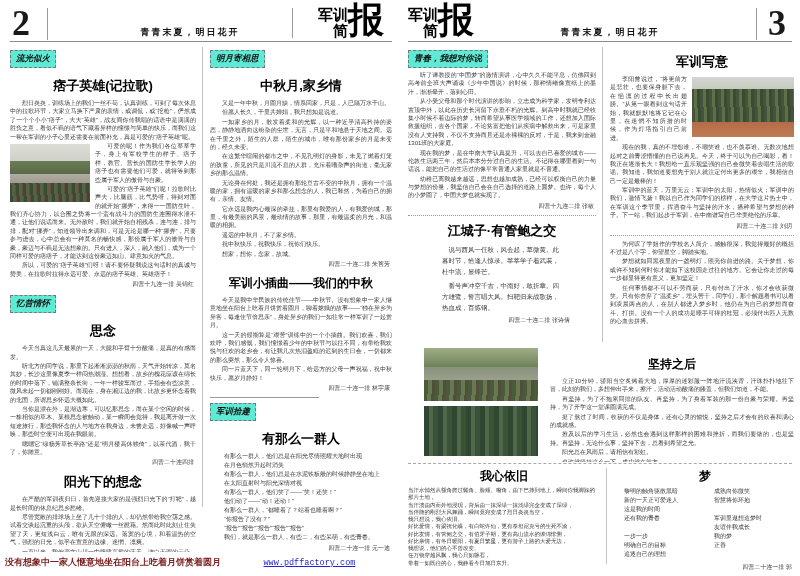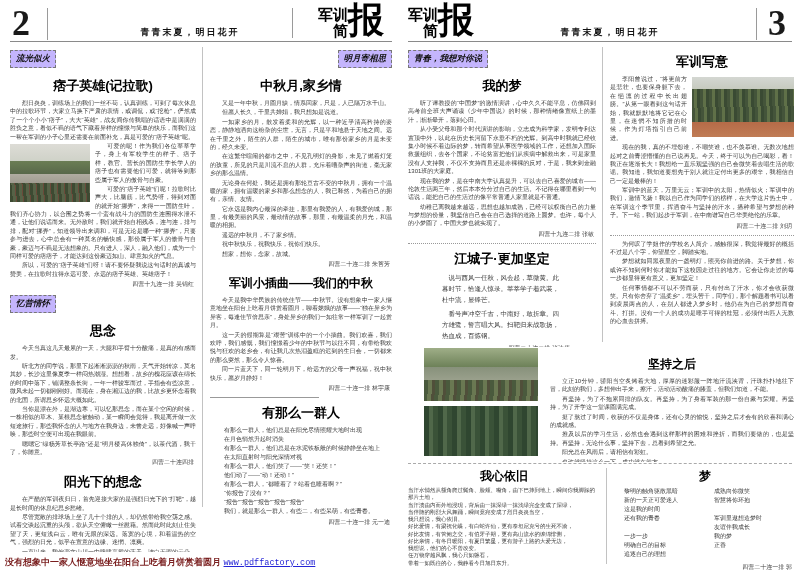--- a/index.html
+++ b/index.html
@@ -15,22 +15,22 @@
   .slogan{position:absolute;top:26px;font-size:9px;font-weight:bold;letter-spacing:2px;
           text-align:center;color:#111;}
   .masthead{position:absolute;top:2px;display:flex;align-items:center;}
   .mh-stack{display:flex;flex-direction:column;line-height:1.05;margin-top:5px;}
   .mh-stack span{font-size:15px;font-weight:bold;color:#000;}
   .mh-stack .mh-mid{align-self:flex-end;}
   .mh-big{font-size:36px;font-weight:bold;color:#000;line-height:1;}
   
   .ribbon{display:inline-block;border:1px dashed #777;padding:2px 5px;margin:2px 0 3px;
           font-size:8.5px;font-weight:bold;font-style:italic;color:#111;
-          font-family:"Liberation Serif",serif;background:#c4b5fd;}
-  .rib-right{text-align:right;}
+          font-family:"Liberation Serif",serif;background:#5eead4;}
+  .rib-right{text-align:left;}
   
   .col{position:absolute;overflow:hidden;}
   .title{font-size:13px;font-weight:bold;text-align:center;color:#000;margin:6px 0 4px;}
   .title.sm{font-size:12px;}
   .bp{font-size:6px;line-height:1.4;text-align:justify;color:#3a3a3a;margin:0 0 1px;text-indent:2em;}
   .byline{font-size:6px;color:#444;text-align:right;margin:2px 2px 3px 0;}
   .poem{font-size:6px;line-height:1.5;white-space:pre-line;color:#3a3a3a;margin:0 0 2px;}
   .poem.center{text-align:left;margin-left:14px;}
   .stanza{font-size:6.5px;line-height:1.7;color:#3a3a3a;width:120px;margin:0 auto 3px;text-indent:1em;}
   .vline{position:absolute;width:1px;background:#c2c2c2;}
@@ -38,21 +38,21 @@
   .solidline{height:1px;background:#999;margin:4px 0 2px;width:60%;}
   .dashline{position:absolute;height:0;border-top:1px dashed #aaa;}
   
   .ph{position:relative;overflow:hidden;background:#cfcfc8;}
   .ph .b{position:absolute;left:0;right:0;}
   .f-l{float:left;margin:2px 5px 2px 0;}
   .f-r{float:right;margin:2px 0 2px 5px;}
   
   .watermark{position:absolute;left:5px;top:556px;font-size:9px;}
   .wm-txt{color:#7a1f1f;font-weight:bold;}
-  .wm-link{color:#2323d6;text-decoration:underline;font-family:"Liberation Mono",monospace;font-size:8.5px;}
+  .wm-link{color:#2323d6;text-decoration:underline;font-family:"Liberation Mono",monospace;font-size:8.5px;margin-left:40px;}
   .clear{clear:both;}
 </style>
 </head>
 <body>
 
 <div id="canvas">
 
   <div class="page" style="left:0;">
     <div class="pagenum" style="left:12px;">2</div>
     <div class="hdr-tick" style="left:47px;top:8px;height:32px;"></div>
@@ -114,20 +114,21 @@
       <p class="bp">想家，想你，念家，故城。</p>
       <div class="byline">四营二十连二排 朱苔芳</div>
 
       <div class="title sm">军训小插曲——我们的中秋</div>
       <p class="bp">今天是我中华民族的传统佳节——中秋节。没有想象中一家人惬意地坐在阳台上吃着月饼赏着圆月，聊着嫦娥的故事——“独在异乡为异客，每逢佳节倍思亲”，身处异乡的我们一如往常一样军训了一起赏月。</p>
       <p class="bp">这一天的假期算是“艰苦”训练中的一个小插曲。我们欢喜，我们欢呼，我们感慨，我们憧憬着少年的中秋节与以往不同，有带给我欢悦与狂欢的老乡会，有让我几次热泪盈眶的迟到的生日会，一切都来的那么突然，那么令人惊喜。</p>
       <p class="bp">同一片蓝天下，同一轮明月下，给远方的父母一声祝福，祝中秋快乐，愿岁月静好！</p>
       <div class="byline">四营二十连一排 林宇康</div>
 
       <div class="solidline"></div>
+      <div class="rib-right"><span class="ribbon">军训拾趣</span></div>
       <div class="title">有那么一群人</div>
       <div class="poem center">有那么一群人，他们总是在阳光尽情照耀大地时出现
 在月色悄然升起时消失
 有那么一群人，他们总是在水泥铁板般的时候静静坐在地上
 在太阳直射时与阳光深情对视
 有那么一群人，他们笑了——“笑！还笑！”
 他们动了——“动！还动！”
 有那么一群人，“都睡着了？站着也睡着啊？”
 “你报告了没有？”
 “报告”“报告”“报告”“报告”“报告”
@@ -149,28 +150,27 @@
       </div>
       <div class="mh-big">报</div>
     </div>
     <div class="slogan" style="left:115px;width:190px;">青青末夏，明日花开</div>
     <div class="hdr-tick" style="left:356px;top:8px;height:32px;"></div>
     <div class="pagenum" style="left:368px;">3</div>
     <div class="hdr-rule" style="left:8px;width:384px;"></div>
 
     <div class="col" style="left:8px;top:47px;width:188px;height:300px;">
       <span class="ribbon">青春，我想对你说</span>
-      <div class="title">我的梦</div>
       <p class="bp">听了谭教授的“中国梦”的激情演讲，心中久久不能平息，仿佛回到高考前全班大声诵读《少年中国说》的时候，那种情绪像宣纸上的墨汁，渐渐晕开，落到心田。</p>
       <p class="bp">从小受父母和那个时代演讲的影响，立志成为科学家，发明专利达置顶中外，以此在历史长河留下永垂不朽的光辉。到高中时我就已经收集小时候不着边际的梦，转而希望从事医学领域的工作，还想加入国际救援组织，去各个国家，不论贫富把他们从疾病中解救出来，可是家里没有人支持我，不仅不支持而且还是赤裸裸的反对，于是，我来到金融1301班的大家庭。</p>
       <p class="bp">现在我的梦，是在中南大学认真提升，可以去自己喜爱的城市——伦敦生活两三年，然后本本分分过自己的生活。不记得在哪里看到一句话说，能把自己的生活过的像平常普通人家里就是不普通。</p>
       <p class="bp">幼稚已离我越来越远，思想也越加成熟，已经可以权衡自己的力量与梦想的份量，我坚信自己会在自己选择的道路上圆梦。也许，每个人的小梦圆了，中国大梦也就实现了。</p>
       <div class="byline">四营十九连二排 张敏</div>
       <div class="dotline"></div>
-      <div class="title">江城子·更加坚定</div>
+      <div class="title">江城子·有管鲍之交</div>
       <div class="stanza">说与西风一任秋，风会起，草微黄。此暮时节，恰逢人惊录。莘莘学子着武装，杜中流，显锋芒。</div>
       <div class="stanza">番号声冲空千古，中南好，敢折章。四方雄鹭，誓言唱大风。扫靶归来战歌扬，热血成，百炼钢。</div>
       <div class="byline" style="margin-right:26px;">四营二十连二排 张诗倩</div>
     </div>
 
     <div class="vline" style="left:202px;top:47px;height:295px;"></div>
 
     <div class="col" style="left:210px;top:47px;width:184px;height:300px;">
       <div class="title">军训写意</div>
       <div class="ph f-r" style="width:102px;height:60px;">

